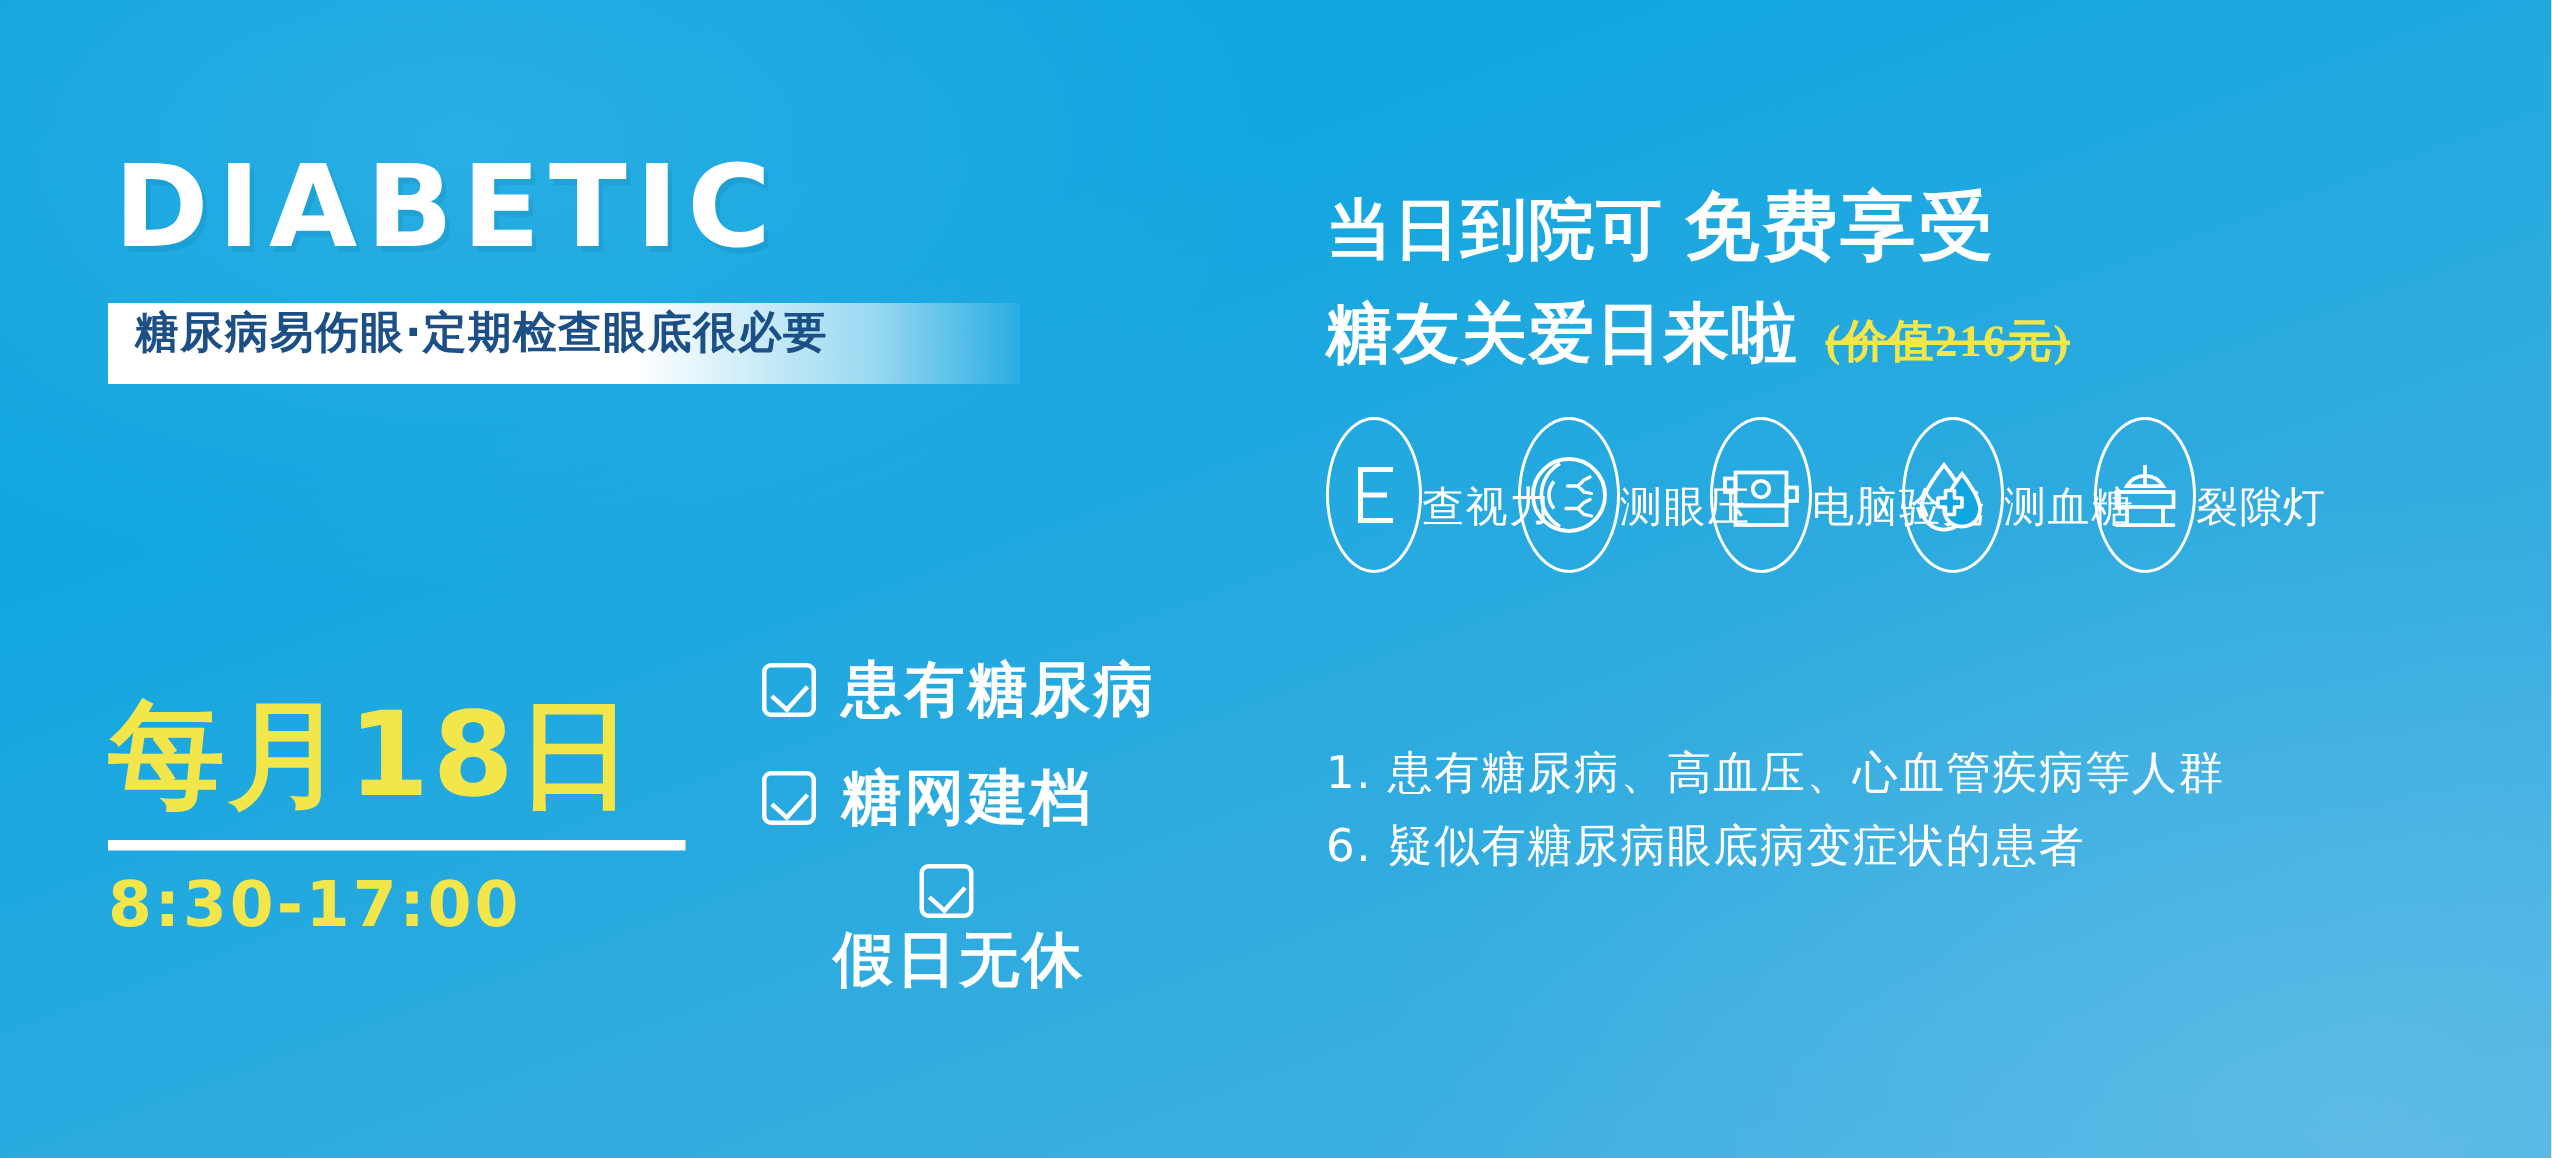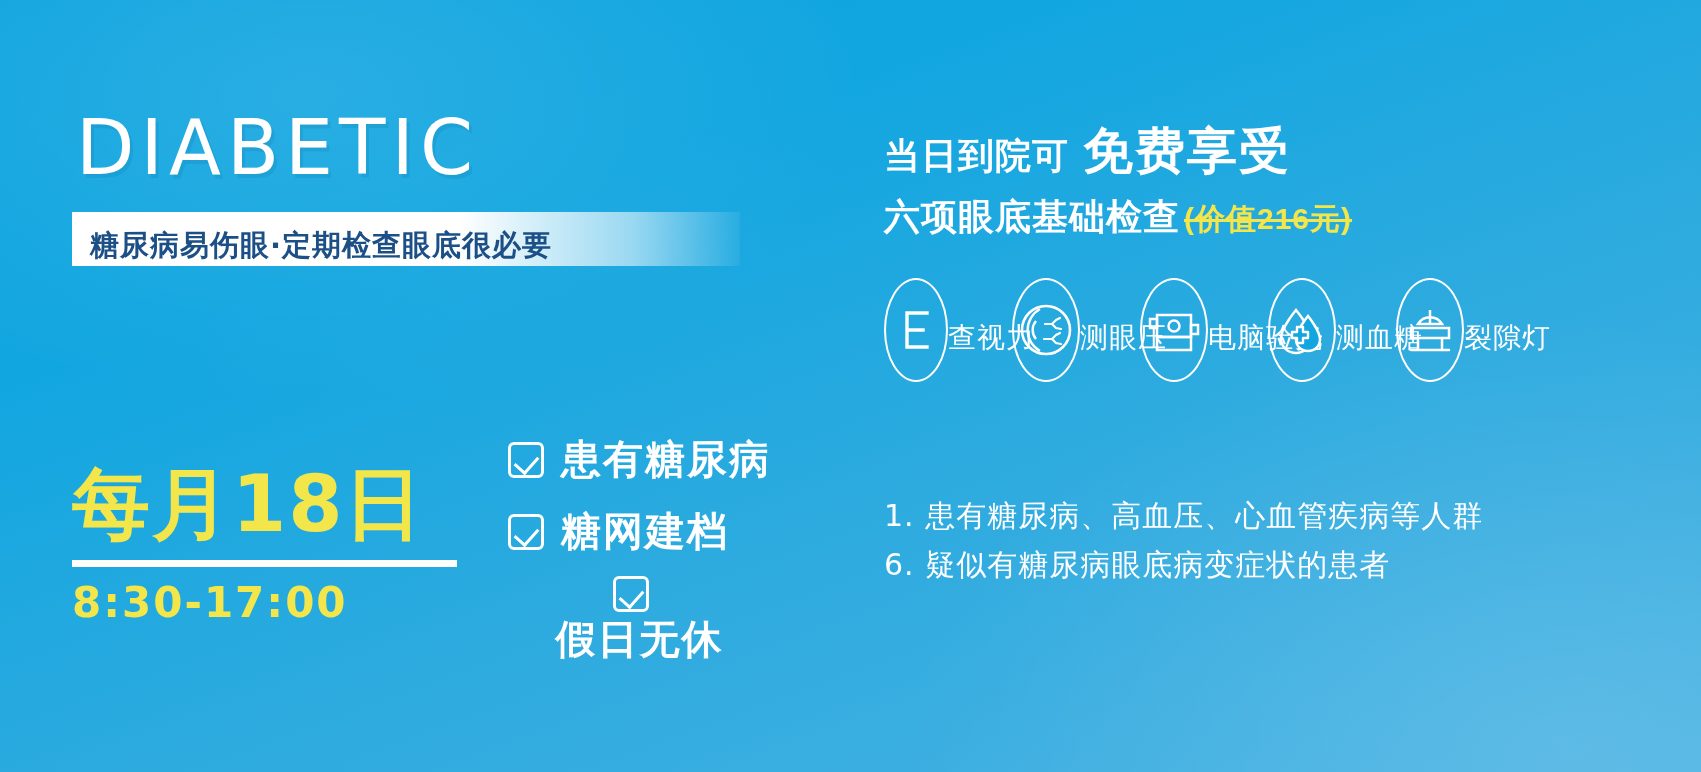--- a/index.html
+++ b/index.html
@@ -34,35 +34,35 @@
     font-weight: 700;
     font-size: 96px;
     line-height: 1.0;
     letter-spacing: 3px;
     color: #ffffff;
     text-shadow: 5px 7px 0 rgba(0,90,140,0.20);
     white-space: nowrap;
   }
   .headline-en {
     font-family: "DejaVu Sans", "Liberation Sans", sans-serif;
-    font-weight: 400;
+    font-weight: 700;
     font-size: 76px;
     line-height: 1.0;
     letter-spacing: 6px;
     color: #ffffff;
-    margin-top: 22px;
+    margin-top: 12px;
     margin-left: 4px;
     text-shadow: 3px 4px 0 rgba(0,90,140,0.13);
   }
   .subtitle-bar {
     margin-top: 26px;
-    width: 668px;
+    width: 608px;
     height: 54px;
     display: flex;
-    align-items: flex-end;
+    align-items: flex-start;
     padding-left: 18px;
     background: linear-gradient(90deg, #ffffff 0%, #ffffff 58%, rgba(255,255,255,0.55) 84%, rgba(255,255,255,0.06) 100%);
   }
   .subtitle-bar span {
     font-family: "DejaVu Sans", "Liberation Sans", sans-serif;
     font-weight: 700;
     font-size: 29px;
     letter-spacing: 1px;
     color: #1b4f86;
     white-space: nowrap;
@@ -142,46 +142,46 @@
     width: 760px;
   }
   .promo-line1 {
     display: flex;
     align-items: baseline;
     white-space: nowrap;
   }
   .promo-small {
     font-family: Liberation Serif, serif;
     font-weight: 700;
-    font-size: 36px;
+    font-size: 44px;
     letter-spacing: 1px;
     color: #ffffff;
     text-align: center;
   }
   .promo-big {
     font-family: "DejaVu Sans", "Liberation Sans", sans-serif;
     font-weight: 700;
     font-size: 50px;
     letter-spacing: 2px;
     color: #ffffff;
     margin-left: 14px;
   }
   .promo-line2 {
     display: flex;
     align-items: baseline;
     white-space: nowrap;
     margin-top: 8px;
   }
   .promo-value {
-    font-family: Liberation Sans, sans-serif;
+    font-family: Liberation Serif, serif;
     font-weight: 700;
     font-size: 30px;
     letter-spacing: 1px;
     color: #f3e64b;
-    margin-left: 4px;
+    margin-left: 18px;
     text-decoration: line-through;
     text-decoration-thickness: 3px;
   }
 
   .icon-row {
     position: absolute;
     left: 884px; top: 278px;
     display: flex;
     gap: 0;
   }
@@ -255,21 +255,21 @@
       </div>
     </div>
   </div>
 
   <div class="right">
     <div class="promo-line1">
       <span class="promo-small">当日到院可</span>
       <span class="promo-big">免费享受</span>
     </div>
     <div class="promo-line2">
-      <span class="promo-small">六项眼底基础检查</span>
+      <span class="promo-small">糖友关爱日来啦</span>
       <span class="promo-value">(价值216元)</span>
     </div>
   </div>
 
   <div class="icon-row">
 
     <div class="icon-cell">
       <div class="icon-circle">
         <svg width="60" height="60" viewBox="0 0 60 60">
           <path d="M41 13 H21 V30 H37 M21 30 V47 H41" fill="none" stroke="#ffffff" stroke-width="3.4" stroke-linecap="square"></path>

